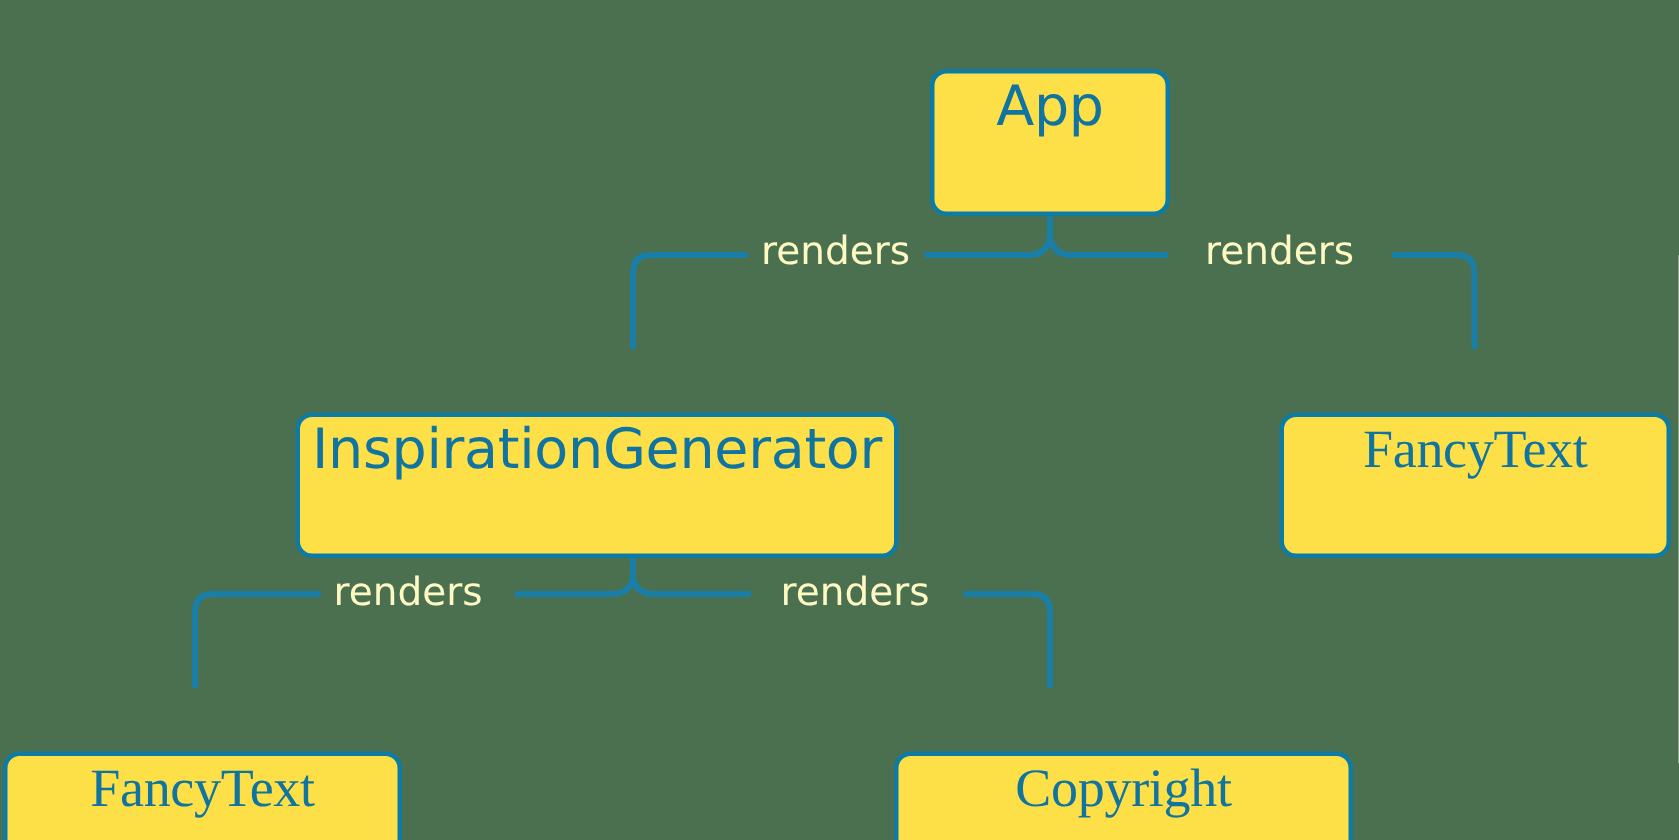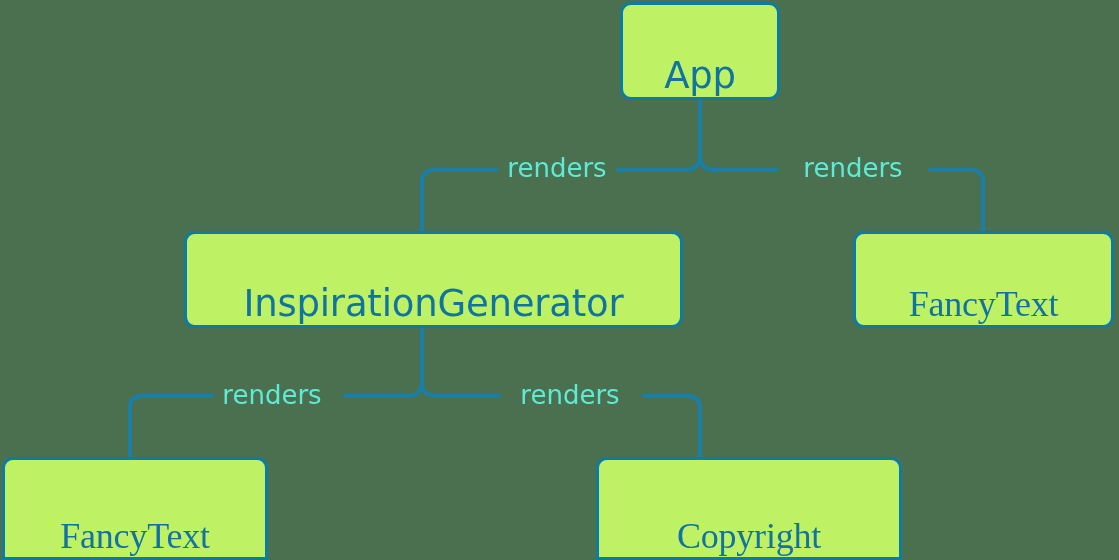--- a/index.html
+++ b/index.html
@@ -21,41 +21,42 @@
   #edge-layer {
     position: absolute;
     left: 0;
     top: 0;
     width: 1119px;
     height: 560px;
   }
   .node-box {
     position: absolute;
     box-sizing: border-box;
-    background: #bef264;
+    background: #fde047;
     border: 3px solid #0e7ba5;
     border-radius: 11px;
     display: flex;
-    align-items: flex-end;
+    align-items: flex-start;
     justify-content: center;
+    margin-top: 44px;
   }
   .node-label {
     color: #1173a0;
     font-size: 37px;
     font-weight: 400;
     letter-spacing: -0.2px;
     white-space: nowrap;
   }
   .node-label.small {
     font-size: 36px;
     font-family: Liberation Serif, serif;
   }
   .edge-label {
     position: absolute;
-    color: #5eead4;
+    color: #fef9c3;
     font-size: 26px;
     font-weight: 500;
     white-space: nowrap;
     transform: translate(-50%, -50%);
     letter-spacing: 0px;
   }
 </style>
 </head>
 <body>
 
@@ -79,21 +80,21 @@
 
       <path d="M 422 385 Q 424 396 436 396 L 499 396"></path>
       <path d="M 644 396 L 688 396 Q 700 396 700 408 L 700 457"></path>
     </g>
   </svg>
 
   <div class="node-box" style="left:620px; top:2px; width:160px; height:98px;">
     <span class="node-label">App</span>
   </div>
 
-  <div class="node-box" style="left:184px; top:231px; width:499px; height:97px;">
+  <div class="node-box" style="left:197px; top:231px; width:402px; height:97px;">
     <span class="node-label">InspirationGenerator</span>
   </div>
 
   <div class="node-box" style="left:853px; top:231px; width:261px; height:97px;">
     <span class="node-label small">FancyText</span>
   </div>
 
   <div class="node-box" style="left:2px; top:457px; width:266px; height:103px; border-bottom-left-radius:0; border-bottom-right-radius:0;">
     <span class="node-label small">FancyText</span>
   </div>

